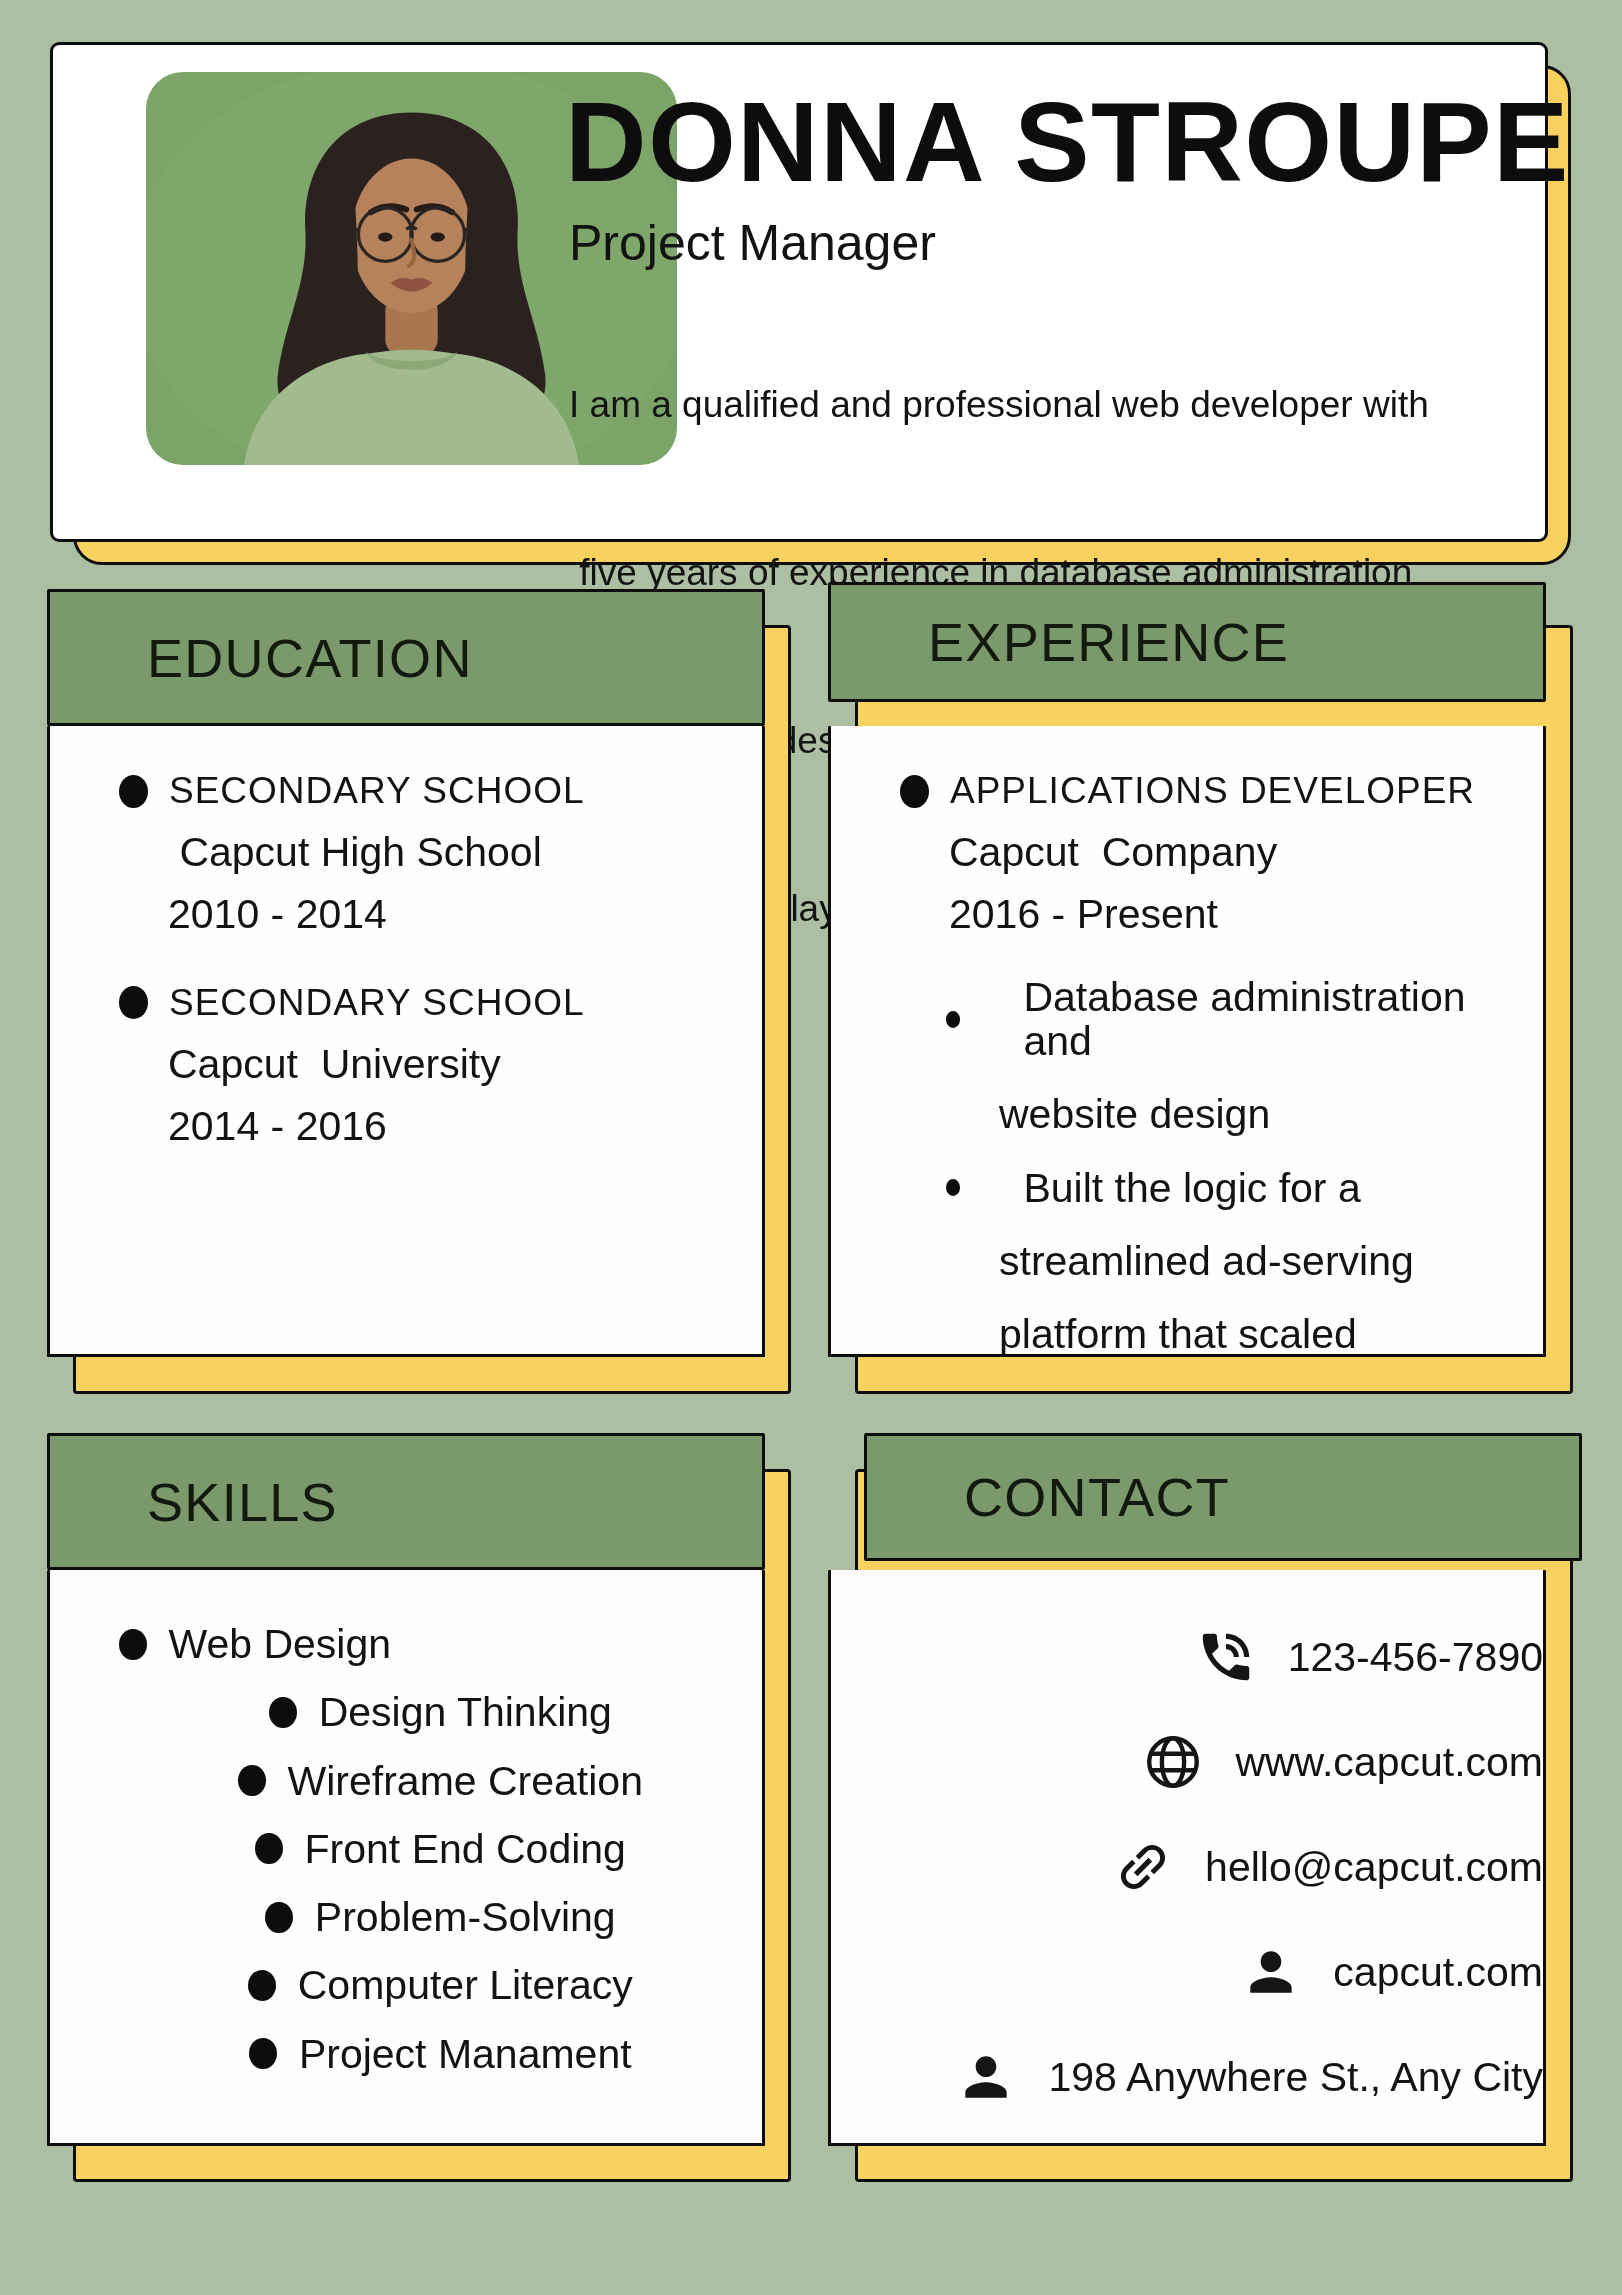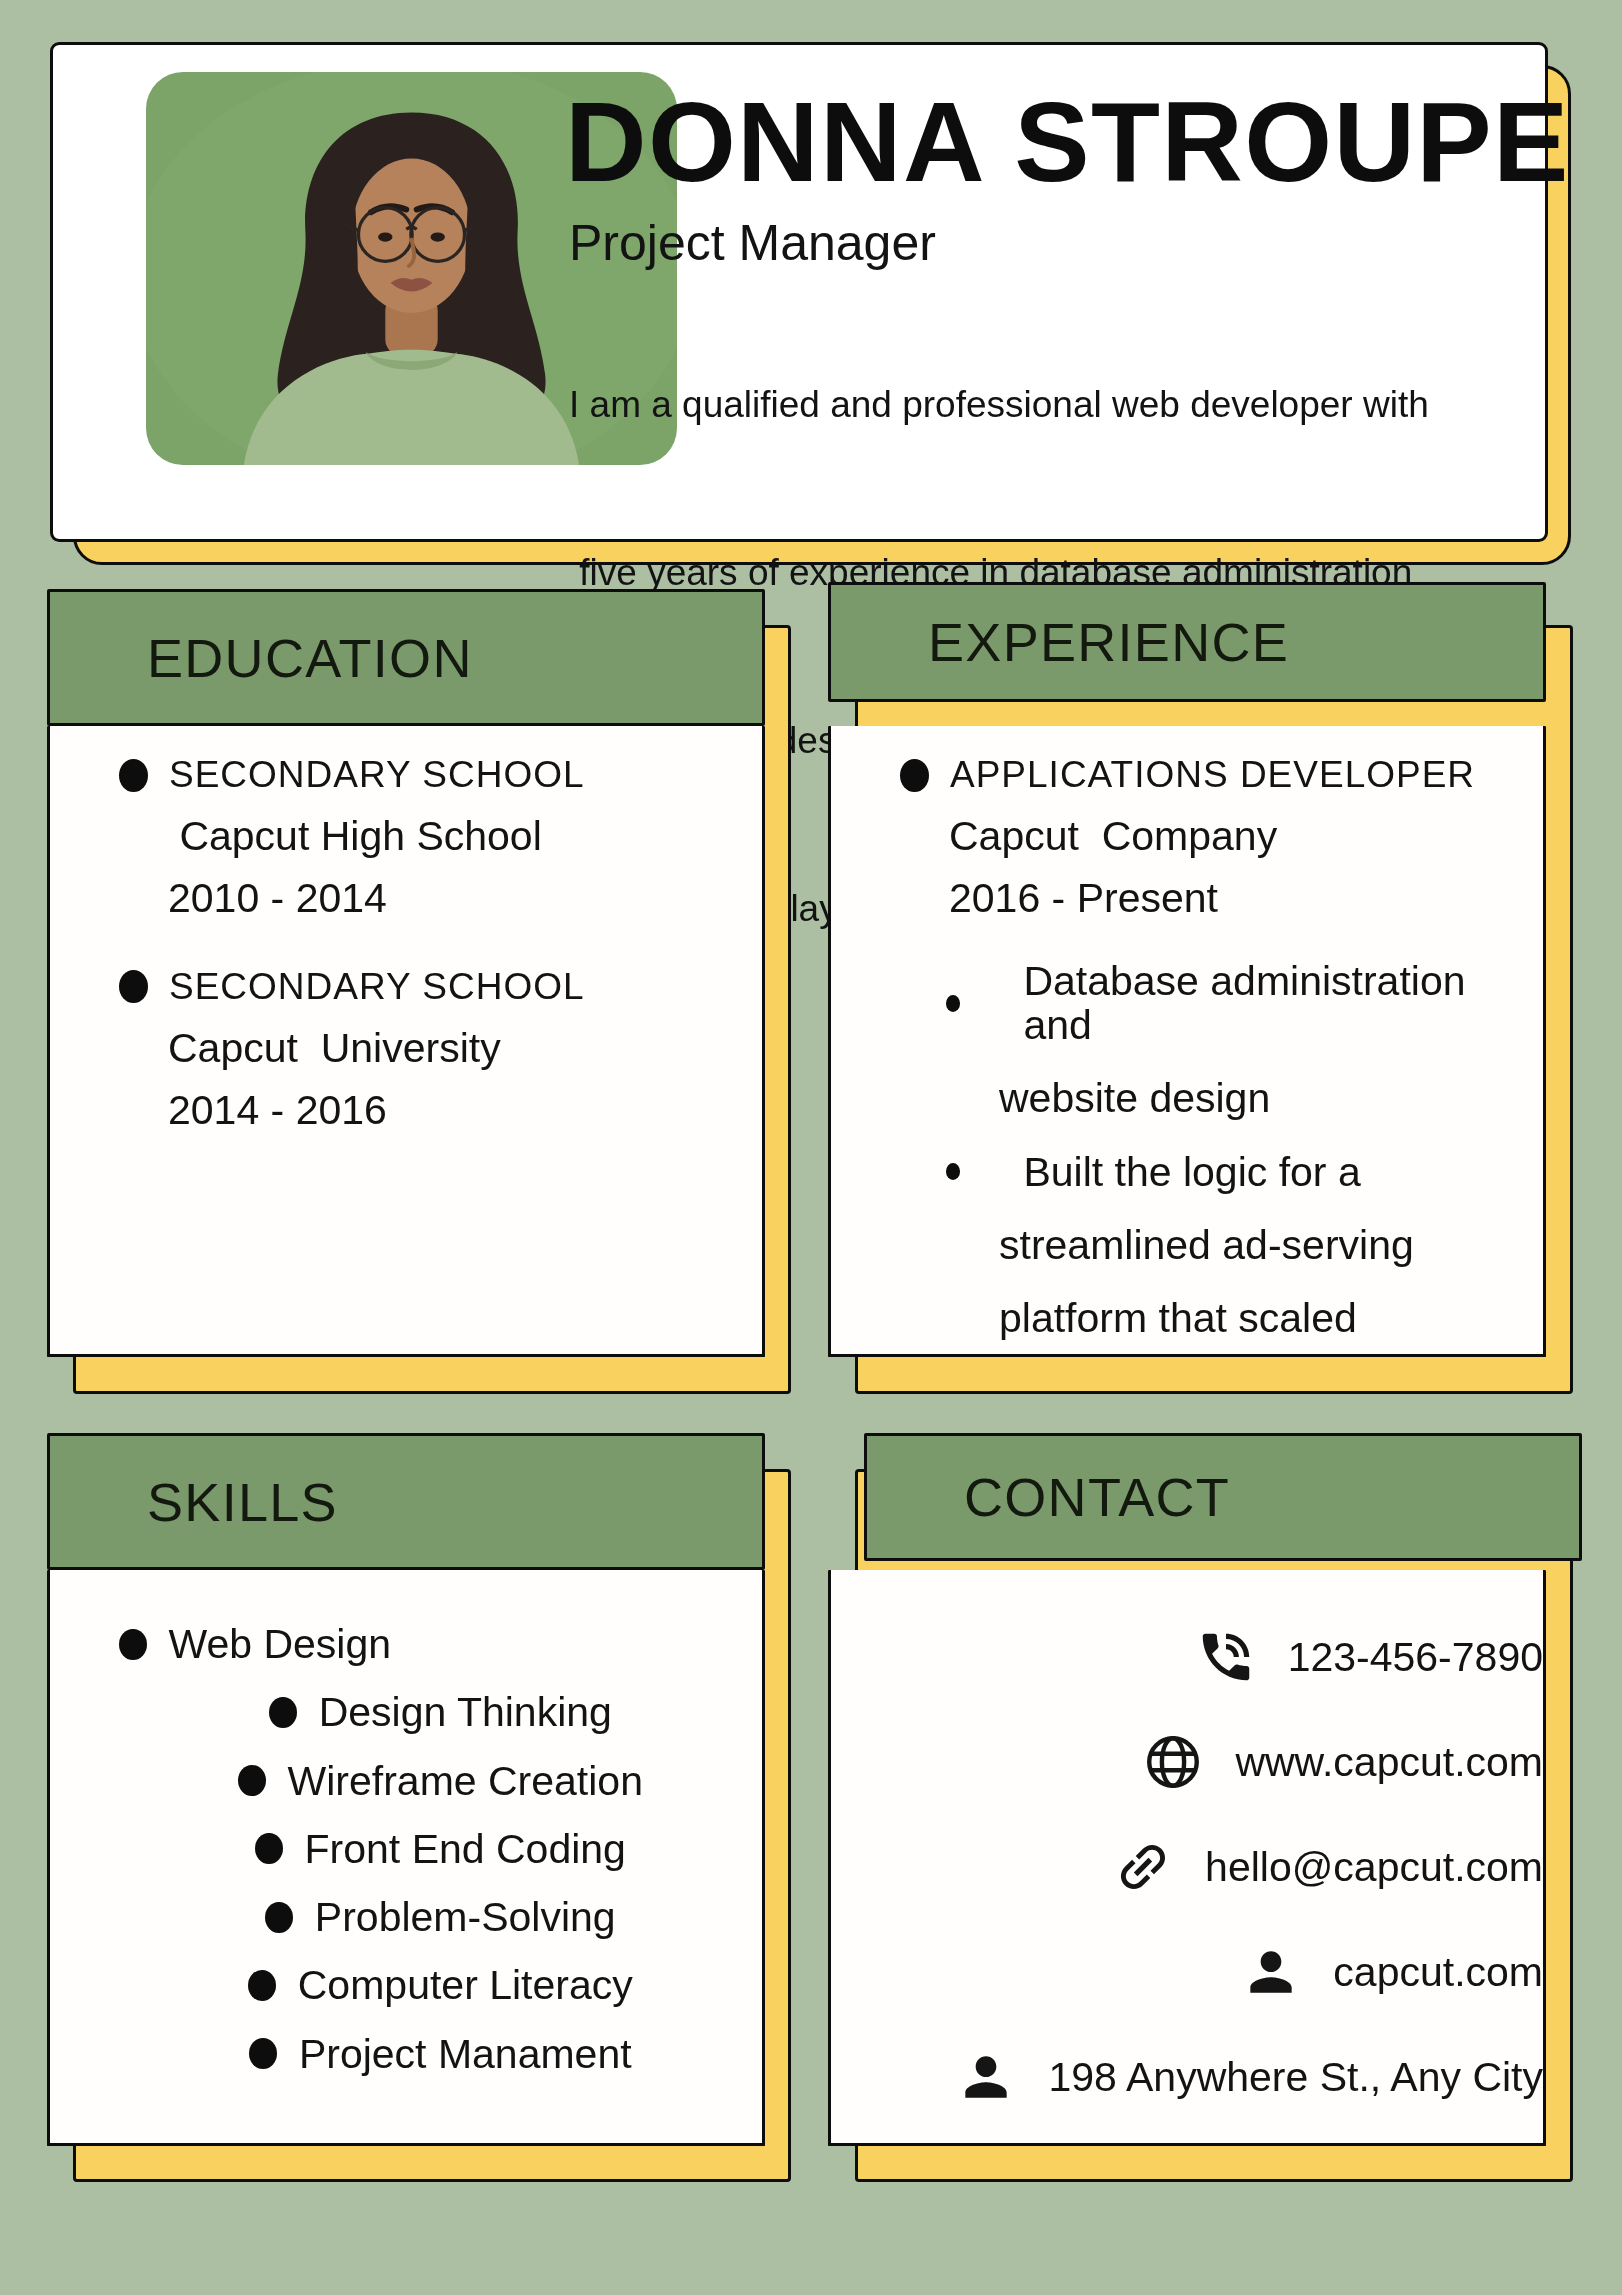--- a/index.html
+++ b/index.html
@@ -51,21 +51,21 @@
     overflow:hidden;
   }
   
   .row{display:flex;align-items:center;margin-left:69px;}
   .dot{flex:none;background:#0d0d0d;border-radius:50%;}
   .dot-lg{width:29px;height:33px;margin-right:21px;}
   .dot-sm{width:14.4px;height:17px;margin-right:39px;}
   .utitle{font-size:37px;letter-spacing:1px;white-space:pre-wrap;}
   .line{font-size:41px;margin:17.7px 0 0 118px;white-space:pre-wrap;line-height:1.08;}
   .entry + .entry{margin-top:46px;}
-  .elist{padding-top:28px;}
+  .elist{padding-top:44px;}
   .subrow{display:flex;align-items:center;margin:39px 0 0 115px;font-size:41px;line-height:1.08;gap:24px;}
   .subrow.tight{margin-top:29px;}
   .subcont{margin:29px 0 0 168px;font-size:41px;line-height:1.08;}
   
   .sklist{padding-top:52px;}
   .skrow{display:flex;align-items:center;margin-left:69px;font-size:41px;line-height:1.08;}
   .skrow + .skrow{margin-top:24px;justify-content:center;}
   .dot-sk{width:27.5px;height:31px;margin-right:22px;}
   
   .clist{padding-top:56px;}

